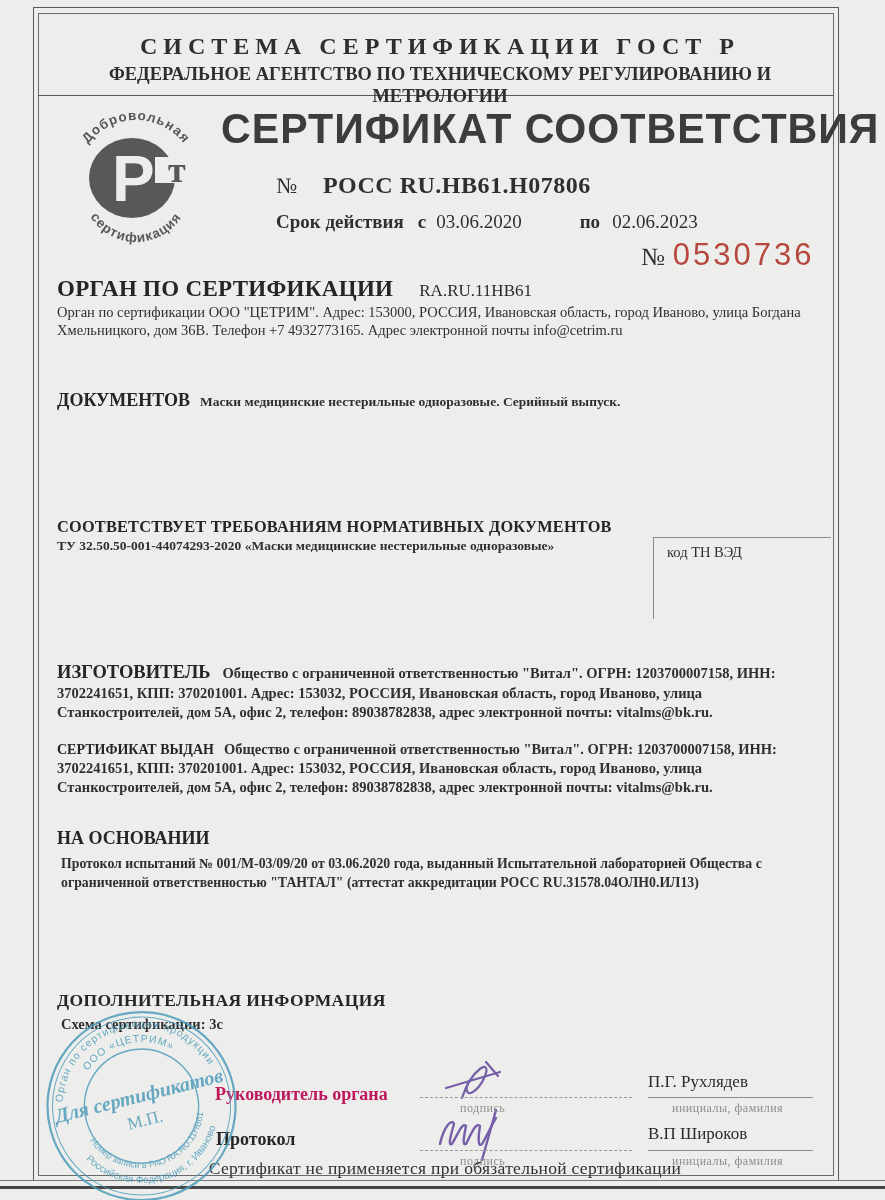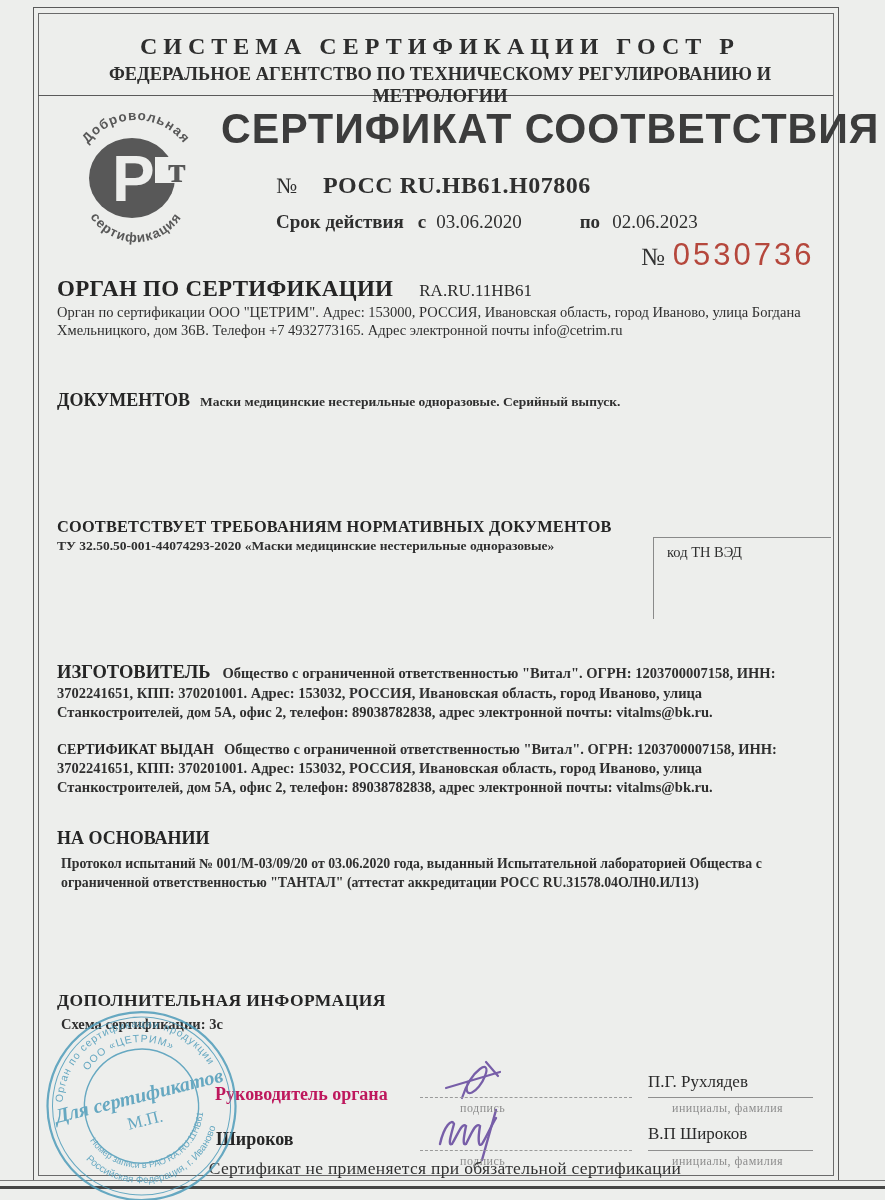--- a/index.html
+++ b/index.html
@@ -161,21 +161,21 @@
     <span class="sec-h">НА ОСНОВАНИИ</span>
     <div class="basis-body">Протокол испытаний № 001/М-03/09/20 от 03.06.2020 года, выданный Испытательной лабораторией Общества с ограниченной ответственностью "ТАНТАЛ" (аттестат аккредитации РОСС RU.31578.04ОЛН0.ИЛ13)</div>
   </div>
 
   <div class="addl-sec">
     <span class="sec-h">ДОПОЛНИТЕЛЬНАЯ ИНФОРМАЦИЯ</span>
     <div class="addl-body">Схема сертификации: 3с</div>
   </div>
 
   <div class="role-head">Руководитель органа</div>
-  <div class="role-expert">Широков</div>
+  <div class="role-expert">Протокол</div>
 
   <svg class="autograph autograph-1" width="70" height="46" viewBox="0 0 70 46">
     <g fill="none" stroke="#6b4fa1" stroke-width="2.2" stroke-linecap="round" opacity=".9">
       <path d="M24,42 C34,12 54,2 47,20 C41,36 24,46 30,26"></path>
       <path d="M8,32 L62,16"></path>
       <path d="M48,6 L60,20"></path>
     </g>
   </svg>
   <svg class="autograph autograph-2" width="90" height="56" viewBox="0 0 90 56">
     <g fill="none" stroke="#6b4fa1" stroke-width="2.4" stroke-linecap="round" opacity=".9">

